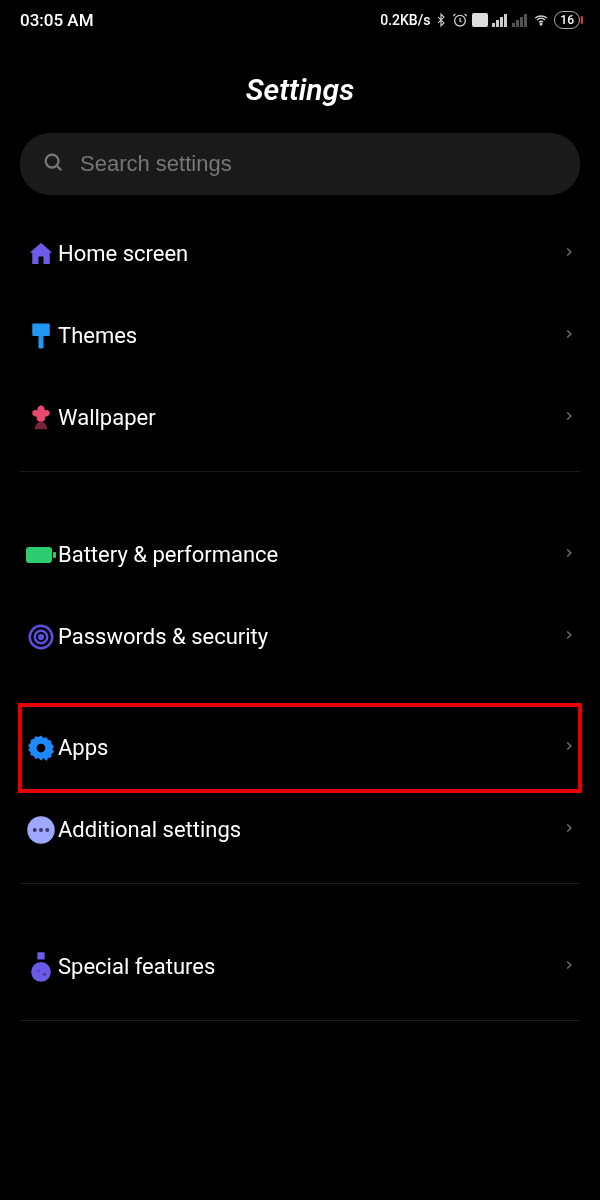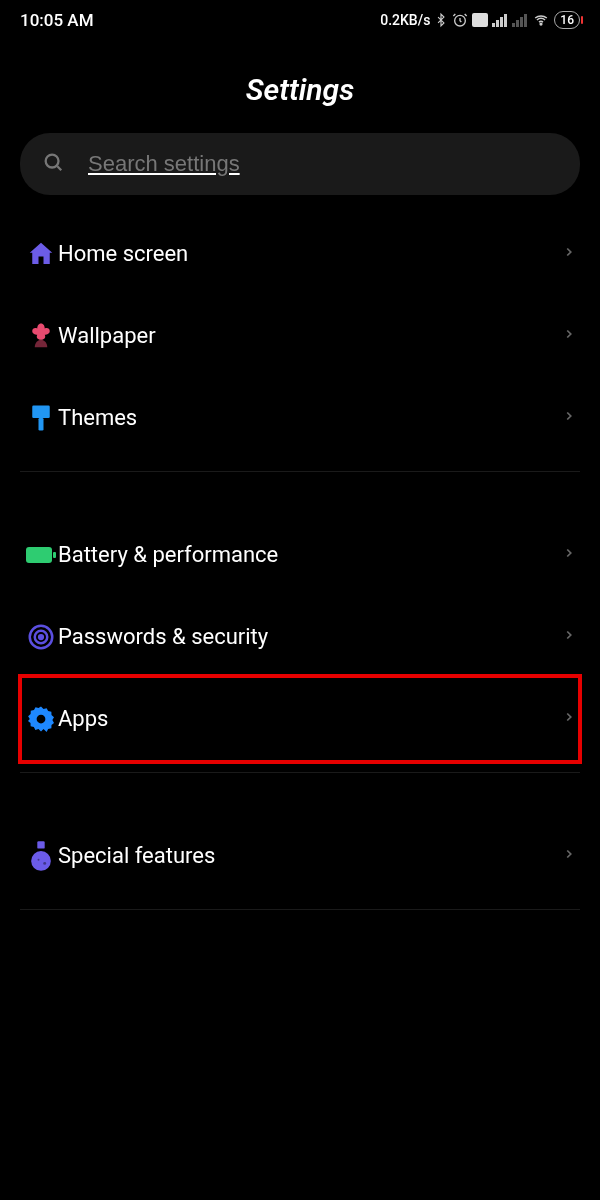--- a/index.html
+++ b/index.html
@@ -41,22 +41,21 @@
       font-style: italic;
     }
     .search-bar {
       margin: 0 20px 18px;
       background: #1a1a1a;
       border-radius: 30px;
       height: 62px;
       display: flex;
       align-items: center;
       padding: 0 22px;
-      gap: 24px;
-      text-decoration: underline;
+      gap: 16px;
     }
     .search-bar input {
       flex: 1;
       background: transparent;
       border: none;
       outline: none;
       color: #888;
       font-size: 22px;
     }
     .search-bar input::placeholder { color: #777; }
@@ -94,21 +93,21 @@
       border: 4px solid #e60000;
       pointer-events: none;
       left: 18px; right: 18px; top: -4px; bottom: -4px;
     }
     .group-gap { height: 30px; }
   </style>
 </head>
 <body>
 
 <div class="status-bar">
-  <span>10:05 AM</span>
+  <span>03:05 AM</span>
   <div class="status-right">
     <span>0.2KB/s</span>
     <span class="icon">
       <svg width="14" height="16" viewBox="0 0 24 24" fill="none" stroke="#ccc" stroke-width="2">
           <path d="M7 7l10 10-5 5V2l5 5L7 17"></path>
         </svg>
     </span>
     <span class="icon">
       <svg width="16" height="16" viewBox="0 0 24 24" fill="none" stroke="#ccc" stroke-width="2">
           <circle cx="12" cy="13" r="8"></circle>
@@ -169,41 +168,41 @@
     <span class="label">Home screen</span>
     <span class="chev">
       <svg width="14" height="22" viewBox="0 0 24 24" fill="none" stroke="#666" stroke-width="3">
           <path d="M9 18l6-6-6-6"></path>
         </svg>
     </span>
   </div>
 
   <div class="row">
     <span class="icon-slot">
+      <svg width="30" height="30" viewBox="0 0 24 24" fill="#2196f3">
+          <rect x="5" y="2" width="14" height="10" rx="1"></rect>
+          <rect x="10" y="12" width="4" height="10" rx="1"></rect>
+        </svg>
+    </span>
+    <span class="label">Themes</span>
+    <span class="chev">
+      <svg width="14" height="22" viewBox="0 0 24 24" fill="none" stroke="#666" stroke-width="3">
+          <path d="M9 18l6-6-6-6"></path>
+        </svg>
+    </span>
+  </div>
+
+  <div class="row">
+    <span class="icon-slot">
       <svg width="30" height="30" viewBox="0 0 24 24" fill="#e84a6f">
           <path d="M12 2c2 0 3 2 3 4 2-1 4 0 4 2s-2 3-4 3c1 2 0 4-3 4s-4-2-3-4c-2 0-4-1-4-3s2-3 4-2c0-2 1-4 3-4z"></path>
           <path d="M12 15c3 0 5 3 5 6H7c0-3 2-6 5-6z" fill="#e84a6f" opacity=".5"></path>
         </svg>
     </span>
     <span class="label">Wallpaper</span>
-    <span class="chev">
-      <svg width="14" height="22" viewBox="0 0 24 24" fill="none" stroke="#666" stroke-width="3">
-          <path d="M9 18l6-6-6-6"></path>
-        </svg>
-    </span>
-  </div>
-
-  <div class="row">
-    <span class="icon-slot">
-      <svg width="30" height="30" viewBox="0 0 24 24" fill="#2196f3">
-          <rect x="5" y="2" width="14" height="10" rx="1"></rect>
-          <rect x="10" y="12" width="4" height="10" rx="1"></rect>
-        </svg>
-    </span>
-    <span class="label">Themes</span>
     <span class="chev">
       <svg width="14" height="22" viewBox="0 0 24 24" fill="none" stroke="#666" stroke-width="3">
           <path d="M9 18l6-6-6-6"></path>
         </svg>
     </span>
   </div>
 
   <div class="divider"></div>
   <div class="group-gap"></div>
 
@@ -231,36 +230,52 @@
         </svg>
     </span>
     <span class="label">Passwords &amp; security</span>
     <span class="chev">
       <svg width="14" height="22" viewBox="0 0 24 24" fill="none" stroke="#666" stroke-width="3">
           <path d="M9 18l6-6-6-6"></path>
         </svg>
     </span>
   </div>
 
-  <div class="row" style="position:relative;">
+  <div class="row" style="position:relative;margin-top:29px;">
     <div class="highlight-box"></div>
     <span class="icon-slot">
       <svg width="30" height="30" viewBox="0 0 24 24" fill="#1e88ff">
           <path d="M12 2l2 2 2.5-.7 1.2 2.3 2.6.6.1 2.6 2 1.7-1.3 2.3 1.3 2.3-2 1.7-.1 2.6-2.6.6-1.2 2.3L14 20l-2 2-2-2-2.5.7-1.2-2.3-2.6-.6-.1-2.6-2-1.7L3 12 1.7 9.7l2-1.7.1-2.6 2.6-.6L7.6 2.5 10 3.2 12 2z"></path>
           <circle cx="12" cy="12" r="3.5" fill="#000"></circle>
         </svg>
     </span>
     <span class="label">Apps</span>
     <span class="chev">
       <svg width="14" height="22" viewBox="0 0 24 24" fill="none" stroke="#666" stroke-width="3">
           <path d="M9 18l6-6-6-6"></path>
         </svg>
     </span>
   </div>
 
+  <div class="row">
+    <span class="icon-slot">
+      <svg width="30" height="30" viewBox="0 0 24 24">
+          <circle cx="12" cy="12" r="11" fill="#9fa8ff"></circle>
+          <circle cx="7" cy="12" r="1.6" fill="#3a3a6a"></circle>
+          <circle cx="12" cy="12" r="1.6" fill="#3a3a6a"></circle>
+          <circle cx="17" cy="12" r="1.6" fill="#3a3a6a"></circle>
+        </svg>
+    </span>
+    <span class="label">Additional settings</span>
+    <span class="chev">
+      <svg width="14" height="22" viewBox="0 0 24 24" fill="none" stroke="#666" stroke-width="3">
+          <path d="M9 18l6-6-6-6"></path>
+        </svg>
+    </span>
+  </div>
 
   <div class="divider"></div>
   <div class="group-gap"></div>
 
 
   <div class="row">
     <span class="icon-slot">
       <svg width="30" height="32" viewBox="0 0 24 26" fill="#6b5be8">
           <rect x="9" y="1" width="6" height="6" rx="1"></rect>
           <circle cx="12" cy="17" r="8"></circle>

